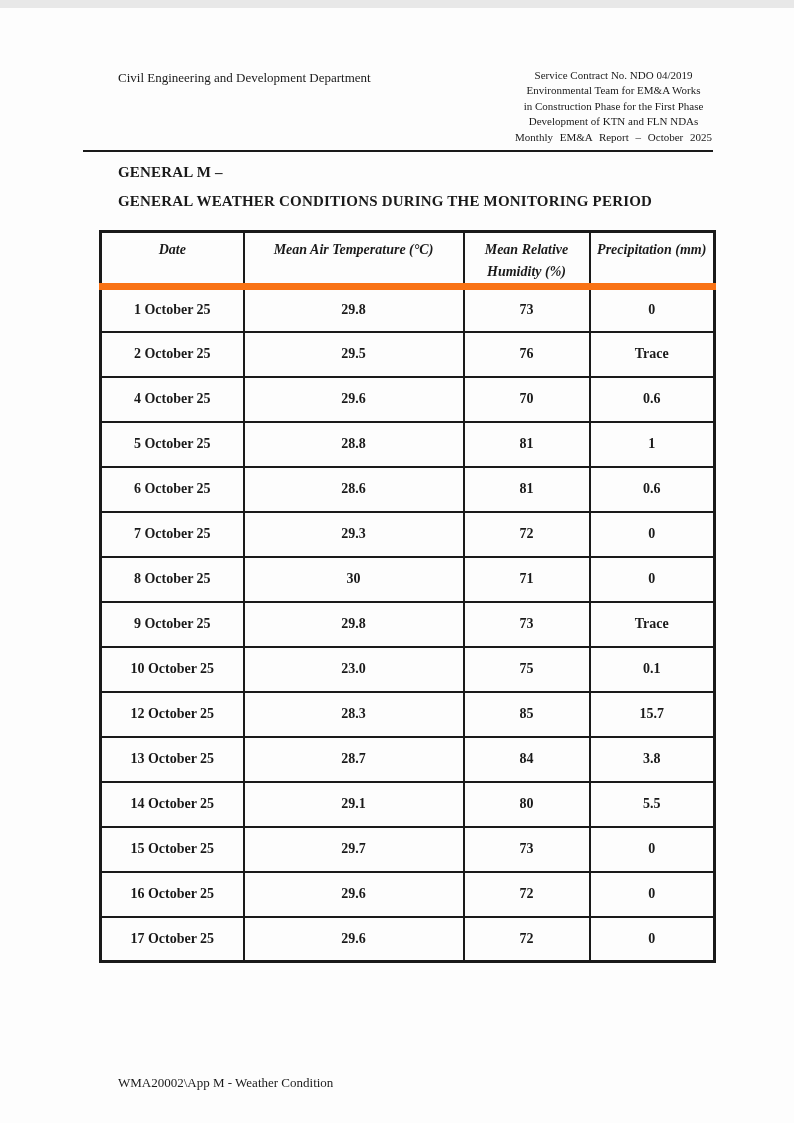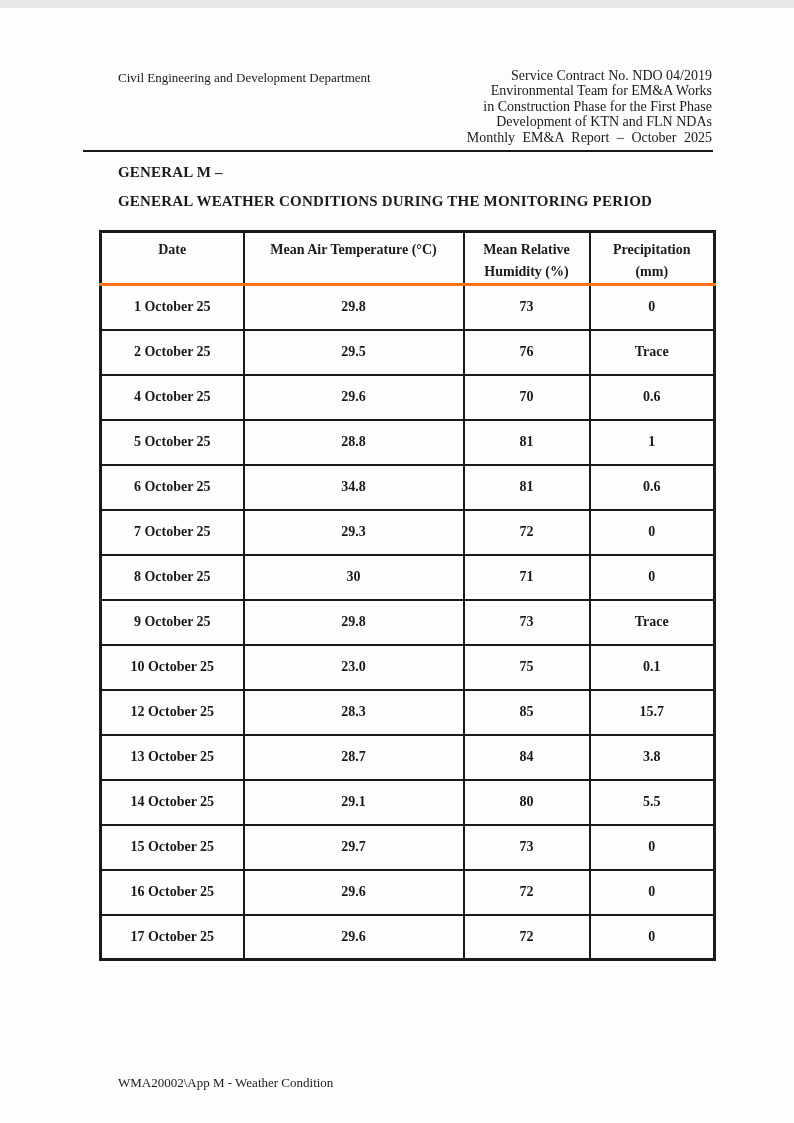--- a/index.html
+++ b/index.html
@@ -22,22 +22,22 @@
     display: flex;
     justify-content: space-between;
     align-items: flex-start;
   }
   .doc-header-left {
     font-size: 13px;
     white-space: nowrap;
     padding-top: 2px;
   }
   .doc-header-right {
-    font-size: 14px;
-    text-align: right;
+    font-size: 11px;
+    text-align: center;
     line-height: 15.4px;
   }
   .doc-header-right .hr-line:last-child { word-spacing: 4px; }
   .divider {
     position: absolute;
     top: 142px;
     left: 83px;
     width: 630px;
     height: 0;
     border-top: 2px solid #1a1a1a;
@@ -69,21 +69,22 @@
   table.weather th, table.weather td {
     border: 2px solid #1a1a1a;
     text-align: center;
     padding: 0 6px;
   }
   table.weather thead th {
     height: 50px;
     vertical-align: top;
     padding-top: 6px;
     line-height: 22px;
-    border-bottom: 3px solid #f97316;
+    border-bottom: 7px solid #f97316;
+    font-style: italic;
   }
   table.weather tbody td {
     height: 45px;
     vertical-align: middle;
   }
   .footer {
     position: absolute;
     top: 1067px;
     left: 118px;
     font-size: 13px;
@@ -147,21 +148,21 @@
           <td>0.6</td>
         </tr>
         <tr>
           <td>5 October 25</td>
           <td>28.8</td>
           <td>81</td>
           <td>1</td>
         </tr>
         <tr>
           <td>6 October 25</td>
-          <td>34.8</td>
+          <td>28.6</td>
           <td>81</td>
           <td>0.6</td>
         </tr>
         <tr>
           <td>7 October 25</td>
           <td>29.3</td>
           <td>72</td>
           <td>0</td>
         </tr>
         <tr>

